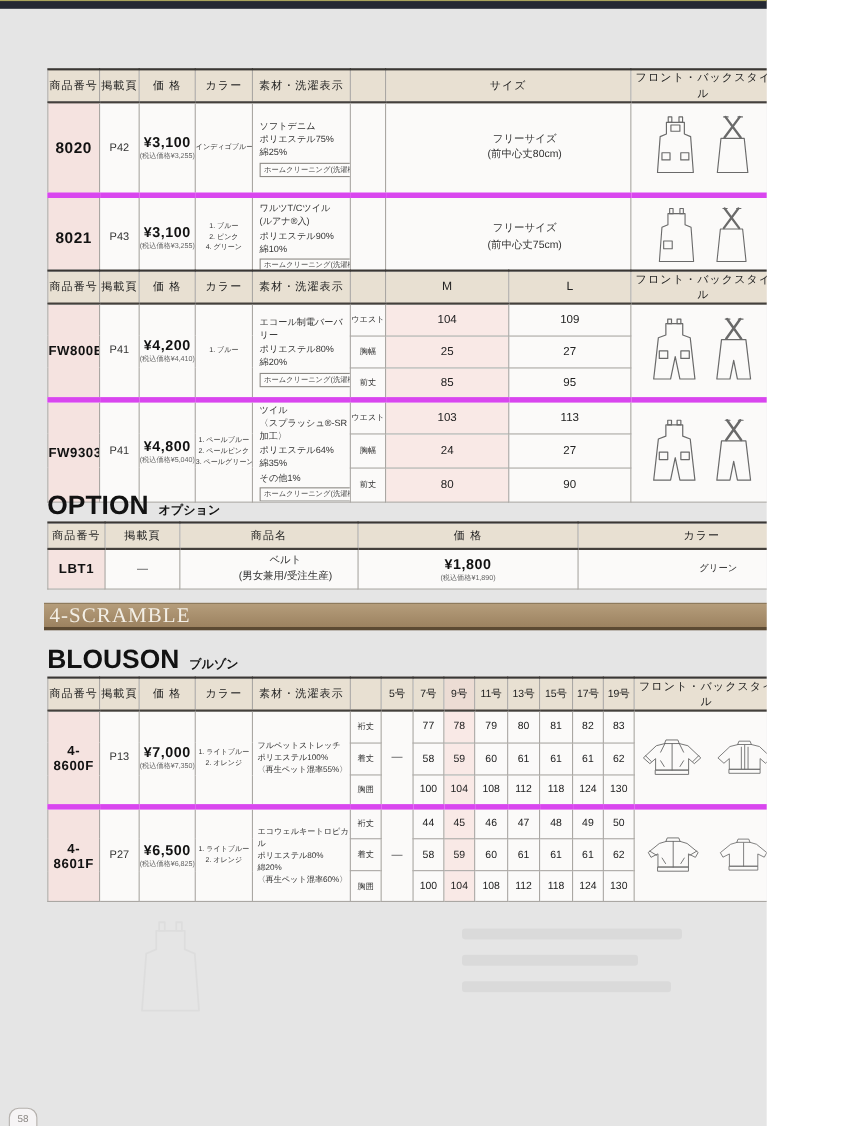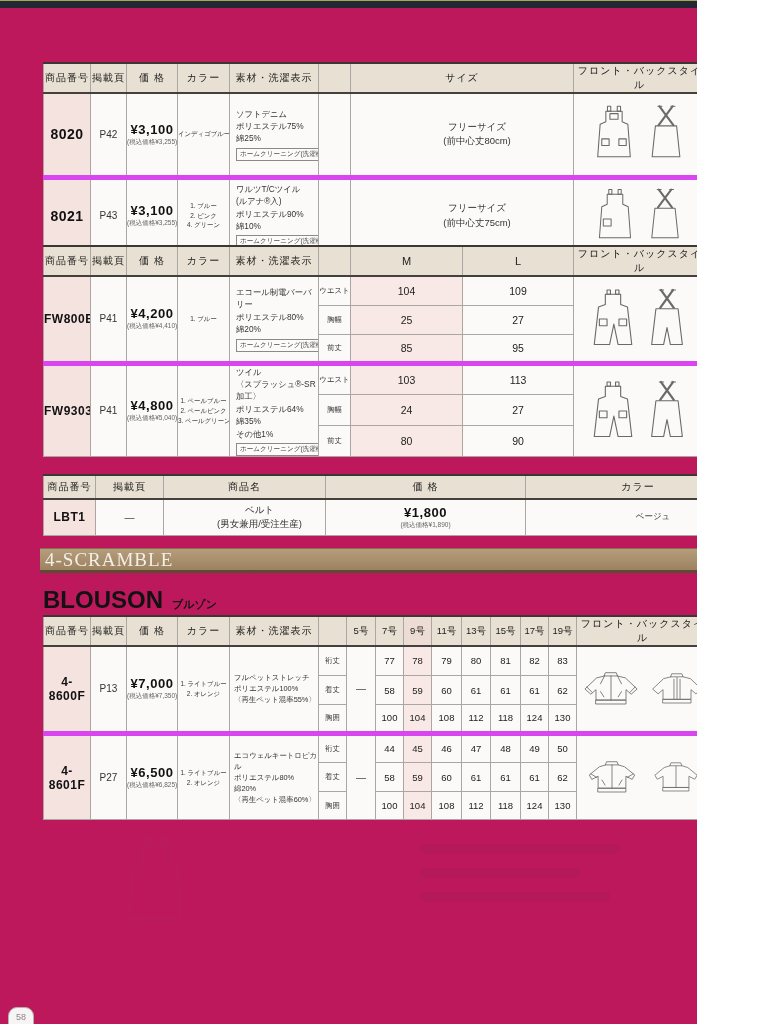--- a/index.html
+++ b/index.html
@@ -1,16 +1,16 @@
 <!DOCTYPE html>
 <html><head>
 <meta charset="utf-8">
 <style>
   html,body{margin:0;padding:0;}
-  .page{position:relative;width:697px;height:1024px;background:#be185d;font-family:"Liberation Sans","DejaVu Sans",sans-serif;overflow:hidden;color:#2b2b2b;}
+  .page{position:relative;width:697px;height:1024px;background:#e5e5e5;font-family:"Liberation Sans","DejaVu Sans",sans-serif;overflow:hidden;color:#2b2b2b;}
   .topstrip{position:absolute;left:0;top:0;width:783px;height:7px;background:#242833;border-top:1px solid #a9a45c;}
 
   table{border-collapse:collapse;table-layout:fixed;position:absolute;background:#fbfaf9;border:1px solid #55504c;border-top:2px solid #3a3734;}
   td,th{border:1px solid #aaa7a3;padding:0;overflow:hidden;vertical-align:middle;}
   th{background:#e8e0d2;font-weight:normal;font-size:10px;color:#222;letter-spacing:1px;text-align:center;}
   thead th{border-bottom:2px solid #44403c;}
   tr.dark td{border-top:5px solid #d946ef;}
   th.ph{background:#ecdcd4;}
 
   .pi{background:#f5e3e0;}
@@ -298,20 +298,21 @@
         <td class="val">27</td>
       </tr>
       <tr style="height:29px">
         <td class="lb">前丈</td>
         <td class="val pm">80</td>
         <td class="val">90</td>
       </tr>
     </tbody>
   </table>
 
+  <div class="sec-title" style="top:446px;"><span class="big">OPTION</span><span class="sub">オプション</span></div>
   <table style="left:43px;top:474px;width:707px;">
     <colgroup>
         <col style="width:52px">
         <col style="width:68px">
         <col style="width:162px">
         <col style="width:200px">
         <col style="width:225px">
       </colgroup>
     <thead>
       <tr style="height:24px">
@@ -329,21 +330,21 @@
         <td class="szc">
             <div class="lines">
               <span>ベルト</span>
               <span>(男女兼用/受注生産)</span>
             </div>
           </td>
         <td class="price">
             <span class="main">¥1,800</span>
             <span class="tax">(税込価格¥1,890)</span>
           </td>
-        <td class="szc" style="font-size:8.5px;">ベージュ</td>
+        <td class="szc" style="font-size:8.5px;">グリーン</td>
       </tr>
     </tbody>
   </table>
 
   <div class="banner"><span>4-SCRAMBLE</span></div>
 
   <div class="sec-title" style="top:586px;"><span class="big">BLOUSON</span><span class="sub">ブルゾン</span></div>
   <table style="left:43px;top:615px;width:707px;">
     <colgroup>
         <col style="width:47px">

